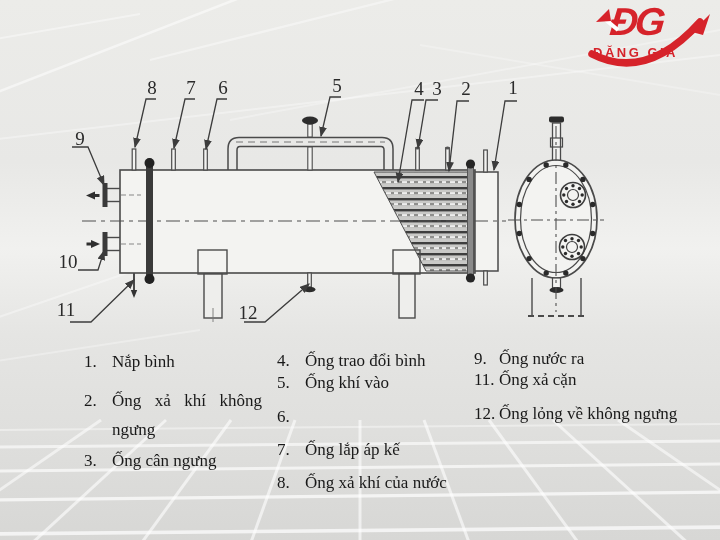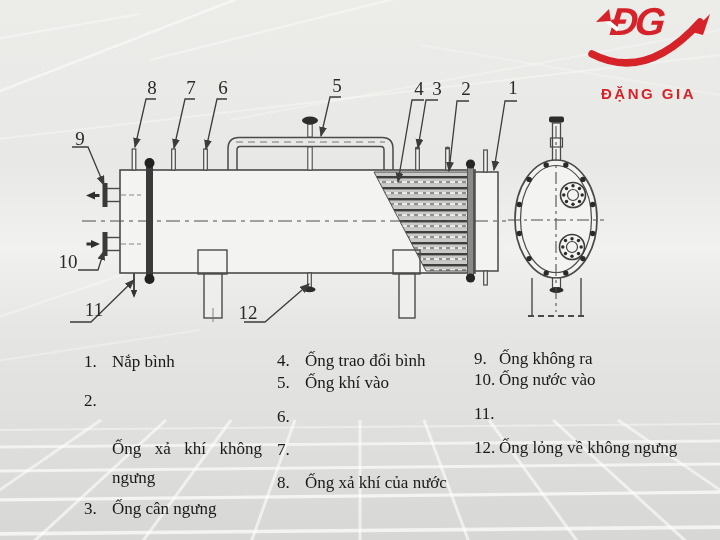--- a/index.html
+++ b/index.html
@@ -16,35 +16,35 @@
   }
   .legend-col{position:absolute;font-size:17px;line-height:1.25;color:#191919;}
   #col1{left:84px;top:351px;width:178px;}
   #col2{left:277px;top:350px;width:192px;}
   #col3{left:474px;top:348px;width:226px;}
   .legend-item{display:flex;margin-bottom:12px;}
   .lnum{flex:0 0 28px;}
   #col3 .lnum{flex:0 0 25px;}
   #col1 .legend-item:nth-child(1){margin-bottom:14px;}
   #col1 .legend-item:nth-child(2){margin-bottom:5px;line-height:1.72;}
-  #col1 .legend-item:nth-child(2) .ltxt{text-align:justify;margin-top:48px;}
+  #col1 .legend-item:nth-child(2) .ltxt{text-align:justify;}
   #col2 .legend-item:nth-child(1){margin-bottom:1px;}
   #col3 .legend-item{margin-bottom:12.5px;}
   #col3 .legend-item:nth-child(1){margin-bottom:0;}
   .logo{position:absolute;left:584px;top:6px;width:130px;height:66px;}
   .logo-mono{
     position:absolute;left:26px;top:-6px;
     font-family:"Liberation Sans","DejaVu Sans",sans-serif;
     font-weight:bold;font-style:italic;font-size:39px;letter-spacing:-3px;
     transform:skewX(-6deg);
   }
   .logo-name{
-    position:absolute;left:17px;top:39px;white-space:nowrap;
+    position:absolute;left:9px;top:39px;white-space:nowrap;
     font-family:"Liberation Sans","DejaVu Sans",sans-serif;
-    font-weight:bold;font-size:15px;letter-spacing:2.5px;margin-top:40px;
+    font-weight:bold;font-size:13px;letter-spacing:2.5px;
   }
   .logo-svg{position:absolute;left:0;top:0;}
 </style>
 </head>
 <body>
 
 <div class="page">
 
   <svg class="layer" viewBox="0 0 720 540" aria-hidden="true">
     <g stroke="#ffffff" fill="none">
@@ -249,21 +249,21 @@
   <div class="callout" style="left:513px;top:87px">1</div>
   <div class="callout" style="left:466px;top:88px">2</div>
   <div class="callout" style="left:437px;top:88px">3</div>
   <div class="callout" style="left:419px;top:88px">4</div>
   <div class="callout" style="left:337px;top:85px">5</div>
   <div class="callout" style="left:223px;top:87px">6</div>
   <div class="callout" style="left:191px;top:87px">7</div>
   <div class="callout" style="left:152px;top:87px">8</div>
   <div class="callout" style="left:80px;top:138px">9</div>
   <div class="callout" style="left:68px;top:261px">10</div>
-  <div class="callout" style="left:94px;top:309px">11</div>
+  <div class="callout" style="left:66px;top:309px">11</div>
   <div class="callout" style="left:248px;top:312px">12</div>
 
   <div class="logo">
     <svg class="logo-svg" width="130" height="66" viewBox="0 0 130 66">
       <path d="M8,48 Q62,76 116,16" stroke="#d6232a" stroke-width="7.5" fill="none" stroke-linecap="round"></path>
       <path d="M108,26 L126,8 L119,29 Z" fill="#d6232a"></path>
     </svg>
     <div class="logo-mono" style="color:#d6232a">ĐG</div>
     <svg class="logo-svg" style="left:12px;top:2px" width="34" height="30" viewBox="0 0 34 30">
       <line x1="22" y1="22" x2="10" y2="12" stroke="#ffffff" stroke-width="4"></line>
@@ -293,37 +293,35 @@
       </div>
       <div class="legend-item">
         <span class="lnum">5.</span>
         <span class="ltxt">Ống khí vào</span>
       </div>
       <div class="legend-item">
         <span class="lnum">6.</span>
       </div>
       <div class="legend-item">
         <span class="lnum">7.</span>
+        <span class="ltxt">Ống lắp áp kế</span>
       </div>
       <div class="legend-item">
         <span class="lnum">8.</span>
         <span class="ltxt">Ống xả khí của nước</span>
       </div>
     </div>
   <div class="legend-col" id="col3">
       <div class="legend-item">
         <span class="lnum">9.</span>
-        <span class="ltxt">Ống không ra</span>
-      </div>
-      <div class="legend-item">
-        <span class="lnum">10.</span>
-        <span class="ltxt">Ống nước vào</span>
+        <span class="ltxt">Ống nước ra</span>
       </div>
       <div class="legend-item">
         <span class="lnum">11.</span>
+        <span class="ltxt">Ống xả cặn</span>
       </div>
       <div class="legend-item">
         <span class="lnum">12.</span>
         <span class="ltxt">Ống lỏng về không ngưng</span>
       </div>
     </div>
 
 </div>
 
 </body></html>

